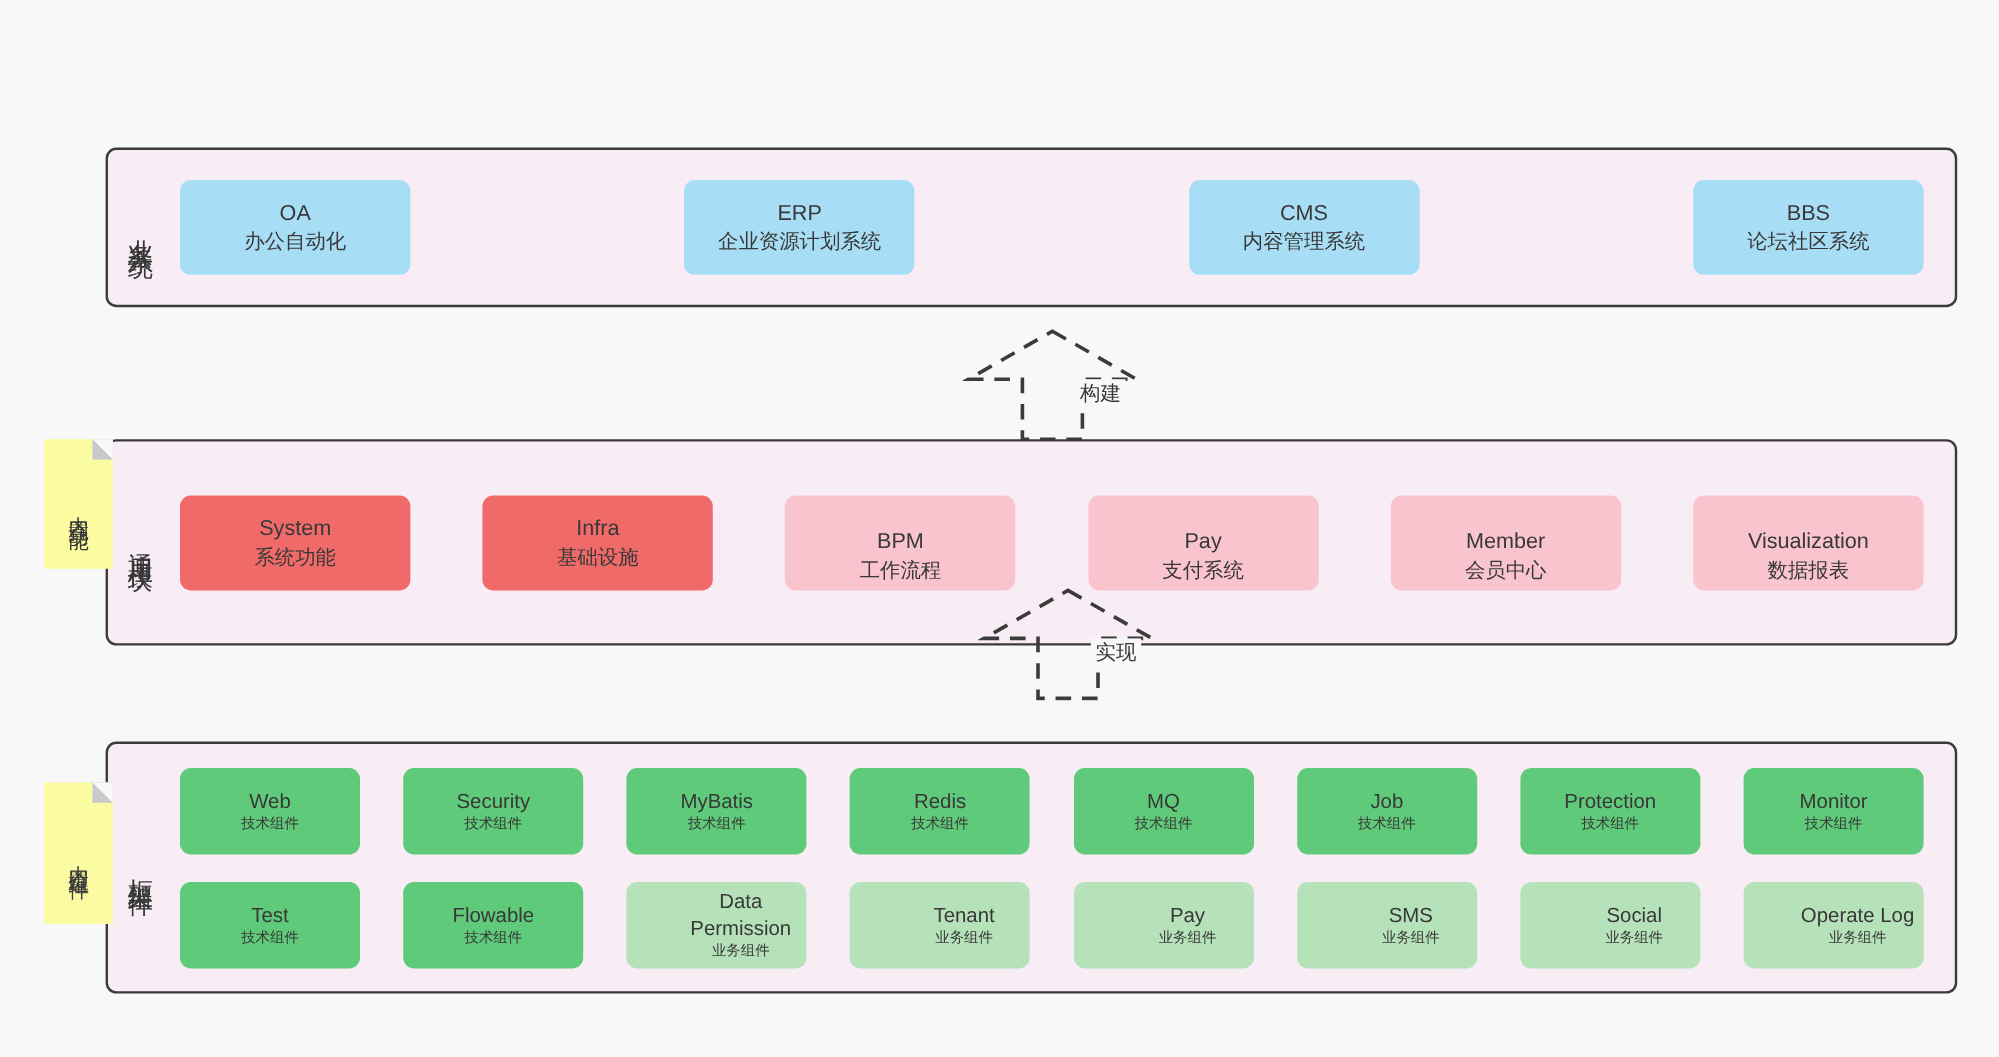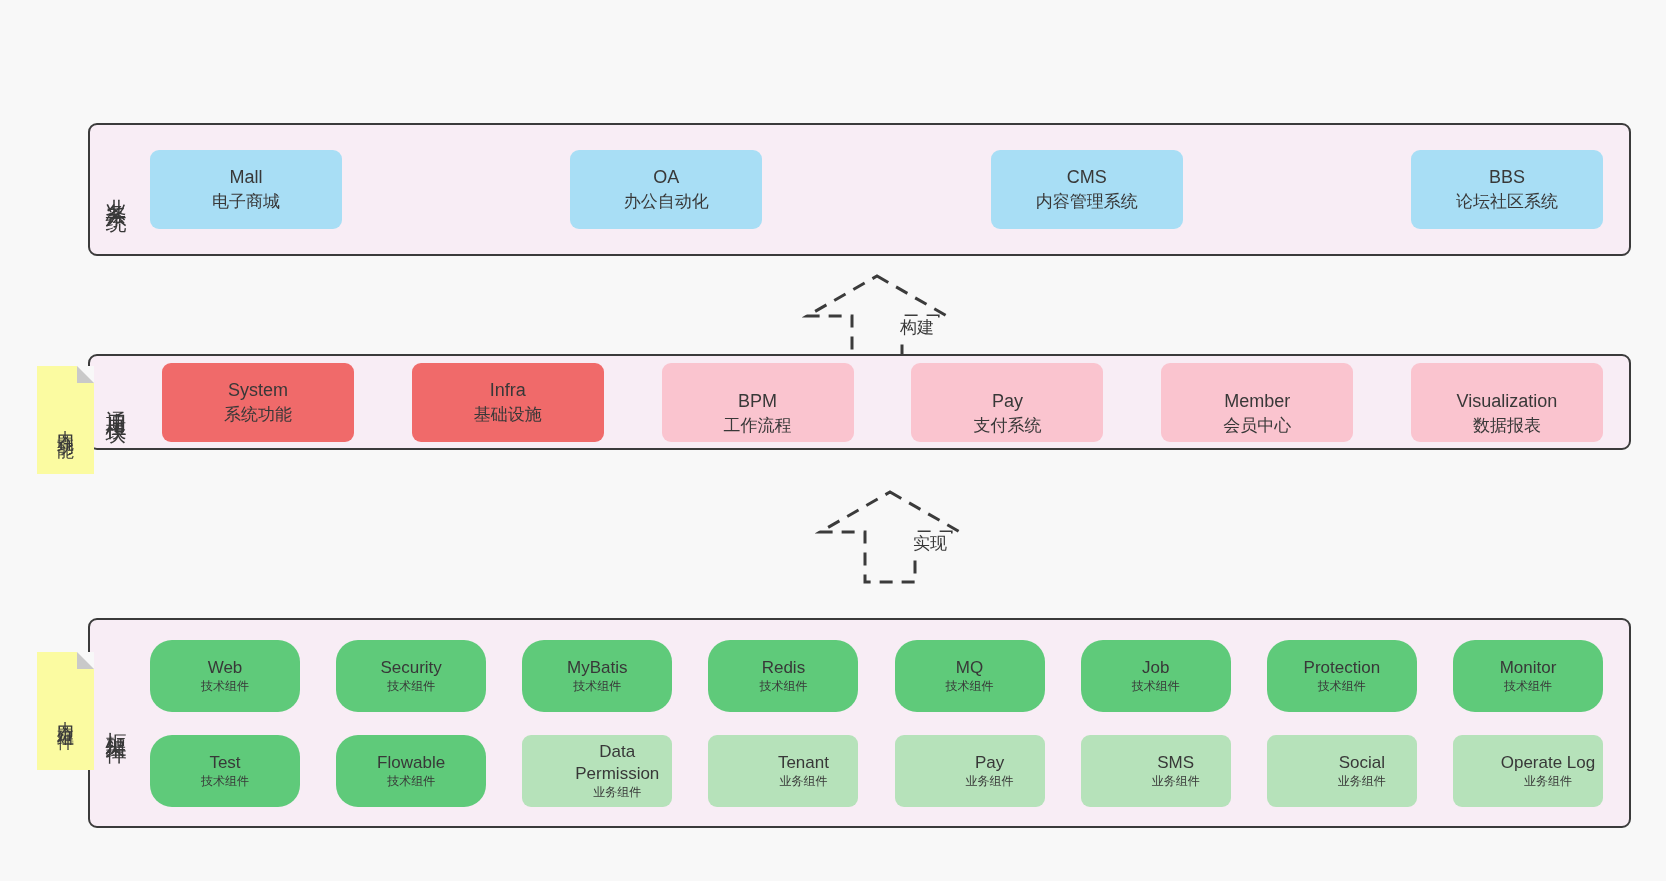--- a/index.html
+++ b/index.html
@@ -17,21 +17,21 @@
   .band {
     position:absolute;
     left:88px; width:1543px;
     background: var(--bandbg, #f8edf5);
     border: 2px solid var(--border, #3b3b3b);
     border-radius: 9px;
     display:flex;
     align-items:stretch;
   }
   .band-1 { top:123px;  height:133px; }
-  .band-2 { top:354px;  height:96px;gap:12px; }
+  .band-2 { top:366px;  height:172px; }
   .band-3 { top:618px;  height:210px; }
 
   .band-label {
     width:52px;
     display:flex; align-items:center; justify-content:center;
     writing-mode: vertical-rl;
     text-orientation: upright;
     font-size:21px;
     letter-spacing:4px;
     color: var(--text);
@@ -58,21 +58,21 @@
   .w6 { width:192px; height:79px; }   
   .w8 { width:150px; height:72px; font-size:16px; line-height:1.3; }
   .box-name { font-size:18px; }
   .box-desc { font-size:17px; }
   .w8 .box-name { font-size:17px; }
   .w8 .box-desc { font-size:12px; }
 
   .c-blue       { background: var(--blue, #a8def5); }
   .c-red        { background: var(--red, #f06a6a); }
   .c-pink       { background: var(--pink, #fac4cf); justify-content: flex-end; }
-  .c-green      { background: var(--green, #5fca7a); border-radius: 22px; }
+  .c-green      { background: var(--green, #5fca7a); }
   .c-lightgreen { background: var(--lightgreen, #b6e2ba); padding-left: 46px; }
 
   
   .note {
     position:absolute;
     left:37px; width:57px;
     background: var(--yellow, #fbfba1);
     display:flex; align-items:center; justify-content:center;
     z-index:2;
   }
@@ -117,26 +117,26 @@
 </head>
 <body>
 
 <div class="stage">
 
   <div class="band band-1">
     <div class="band-label">业务系统</div>
     <div class="boxes-area">
       <div class="box-row">
         <div class="box w6 c-blue">
-          <div class="box-name">Mall</div>
-          <div class="box-desc">电子商城</div>
-        </div>
-        <div class="box w6 c-blue">
           <div class="box-name">OA</div>
           <div class="box-desc">办公自动化</div>
+        </div>
+        <div class="box w6 c-blue">
+          <div class="box-name">ERP</div>
+          <div class="box-desc">企业资源计划系统</div>
         </div>
         <div class="box w6 c-blue">
           <div class="box-name">CMS</div>
           <div class="box-desc">内容管理系统</div>
         </div>
         <div class="box w6 c-blue">
           <div class="box-name">BBS</div>
           <div class="box-desc">论坛社区系统</div>
         </div>
       </div>

